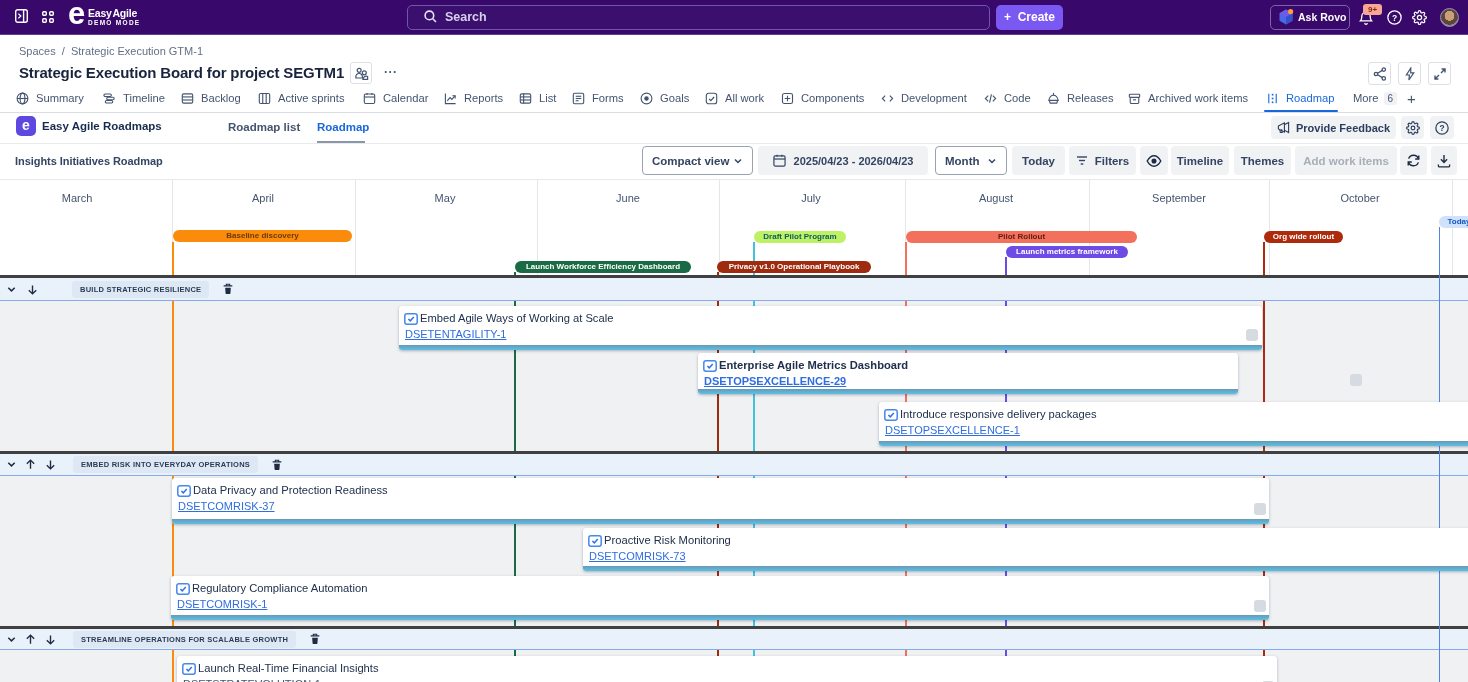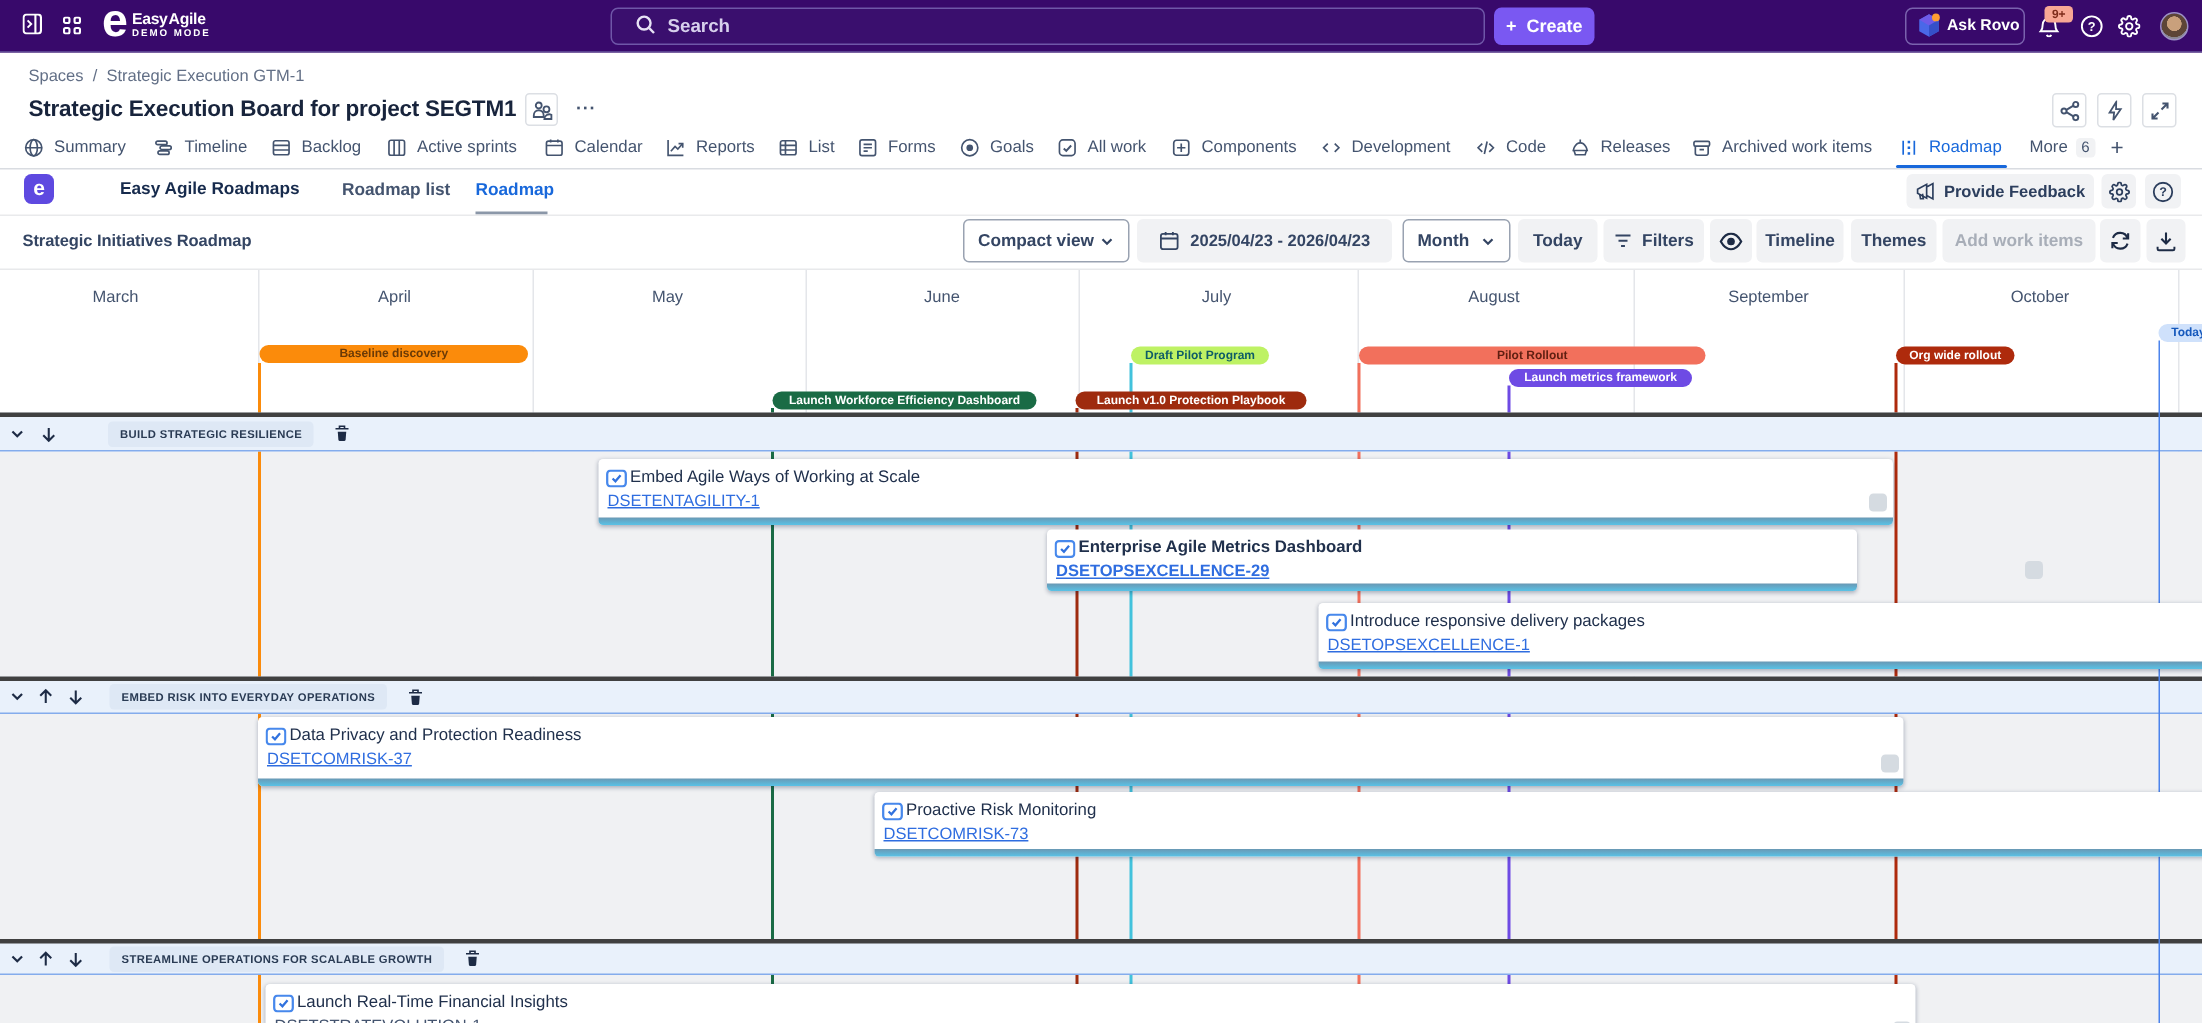--- a/index.html
+++ b/index.html
@@ -26,21 +26,21 @@
   #tabs { position:absolute; left:0; top:86px; height:24px; width:1468px; }
   .tab { position:absolute; top:0; height:24px; display:flex; align-items:center; font-size:11.2px; color:#44546f; white-space:nowrap; }
   .tab svg { margin-right:7px; }
   .tab.blue { color:#1868db; }
   #tabline { position:absolute; left:1264px; top:110px; width:74px; height:2px; background:#1868db; border-radius:1px;}
   #tabsborder { position:absolute; left:0; top:112px; width:1468px; height:1px; background:#d9dce1; }
   #morebadge { background:#f1f2f4; border-radius:3px; font-size:10px; color:#44546f; padding:1px 4px; margin-left:5px;}
 
   
   #ealogo { position:absolute; left:16px; top:116px; width:20px; height:20px; background:#5e49e0; border-radius:5px; color:#fff; font-weight:bold; font-size:14px; text-align:center; line-height:19px;}
-  #eatitle { position:absolute; left:42px; top:120px; font-size:11.5px; font-weight:bold; color:#172b4d;margin-left:38px; }
+  #eatitle { position:absolute; left:42px; top:120px; font-size:11.5px; font-weight:bold; color:#172b4d; }
   #ealist { position:absolute; left:228px; top:121px; font-size:11.5px; font-weight:bold; color:#44546f; }
   #earoad { position:absolute; left:317px; top:121px; font-size:11.5px; font-weight:bold; color:#1868db; }
   #earoadline { position:absolute; left:317px; top:141px; width:48px; height:2px; background:#8b97a8; }
   .greybtn { position:absolute; top:116px; height:23px; background:#f1f2f4; border-radius:4px; display:flex; align-items:center; justify-content:center; font-size:11.5px; font-weight:bold; color:#2c3e5d; }
   #eaborder { position:absolute; left:0; top:143px; width:1468px; height:1px; background:#e9eaec; }
 
   
   #rmtitle { position:absolute; left:15px; top:155px; font-size:11px; font-weight:bold; color:#344563; letter-spacing:-0.05px; }
   .wbtn { position:absolute; top:146px; height:29px; border:1px solid #99a2b1; border-radius:4px; background:#fff; display:flex; align-items:center; font-size:11.5px; color:#344563; font-weight:bold; }
   .gbtn { position:absolute; top:146px; height:29px; border-radius:4px; background:#f1f2f4; display:flex; align-items:center; justify-content:center; font-size:11.5px; color:#344563; font-weight:bold; white-space:nowrap; }
@@ -249,21 +249,21 @@
       </svg>
   </div>
   <div class="greybtn" style="left:1430px; width:24px;">
     <svg width="14" height="14" viewBox="0 0 15 15" fill="none">
         <circle cx="7.5" cy="7.5" r="6.6" stroke="#2c3e5d" stroke-width="1.3"></circle>
         <text x="7.5" y="10.6" font-size="9" font-weight="bold" fill="#2c3e5d" text-anchor="middle" font-family="Liberation Sans">?</text>
       </svg>
   </div>
   <div id="eaborder"></div>
 
-  <div id="rmtitle">Strategic Initiatives Roadmap</div>
+  <div id="rmtitle">Insights Initiatives Roadmap</div>
   <div class="wbtn" style="left:642px; width:111px; justify-content:space-between; padding:0 9px;">Compact view
     <svg width="10" height="10" viewBox="0 0 10 10" fill="none" stroke="#344563" stroke-width="1.5">
         <path d="M2 3.5 L5 6.5 L8 3.5"></path>
       </svg>
   </div>
   <div class="gbtn" style="left:758px; width:170px; font-size:11px;">
     <svg style="margin-right:8px;" width="13" height="13" viewBox="0 0 14 14" fill="none" stroke="#344563" stroke-width="1.3">
         <rect x="1" y="2" width="12" height="11" rx="1.5"></rect>
         <line x1="1" y1="5.4" x2="13" y2="5.4"></line>
         <line x1="4.4" y1="0.8" x2="4.4" y2="3"></line>
@@ -336,21 +336,21 @@
       <div class="mline" style="left:1005px; top:77px; bottom:0; background:#6e4be4; z-index:1;"></div>
       <div class="mline" style="left:514px; top:92px; bottom:0; background:#1a6b45; z-index:1;"></div>
       <div class="mline" style="left:717px; top:92px; bottom:0; background:#9e2b0e; z-index:1;"></div>
       <div class="mline" style="left:1438.5px; top:47px; bottom:0; background:#4c84ec; z-index:3;width:1.5px;"></div>
       <div class="mpill" style="left:173px; top:50px; width:179px; background:#fb8b0b; color:#6b3a06;">Baseline discovery</div>
       <div class="mpill" style="left:754px; top:51px; width:92px; background:#bef264; color:#0e5c66;">Draft Pilot Program</div>
       <div class="mpill" style="left:906px; top:51px; width:231px; background:#f2705c; color:#5f1e11;">Pilot Rollout</div>
       <div class="mpill" style="left:1264px; top:51px; width:79px; background:#ae2a0c; color:#fff;">Org wide rollout</div>
       <div class="mpill" style="left:1006px; top:66px; width:122px; background:#6e4be4; color:#fff;">Launch metrics framework</div>
       <div class="mpill" style="left:515px; top:81px; width:176px; background:#1a6b45; color:#fff;">Launch Workforce Efficiency Dashboard</div>
-      <div class="mpill" style="left:717px; top:81px; width:154px; background:#9e2b0e; color:#fff;">Launch v1.0 Protection Playbook</div>
+      <div class="mpill" style="left:717px; top:81px; width:154px; background:#9e2b0e; color:#fff;">Privacy v1.0 Operational Playbook</div>
       <div class="mpill" style="left:1439px; top:36px; width:40px; background:#cfe1fb; color:#1558bc;">Today</div>
       <div class="theader" style="top:95px; height:26px;">
         <svg style="margin-left:6px;" width="11" height="11" viewBox="0 0 12 12" fill="none" stroke="#1d2b45" stroke-width="1.6">
           <path d="M2.5 4 L6 7.5 L9.5 4"></path>
         </svg>
         <svg style="margin-left:10px;" width="11" height="11" viewBox="0 0 12 12" fill="none" stroke="#1d2b45" stroke-width="1.5">
           <path d="M6 1.5 V10.5 M2 6.8 L6 10.8 L10 6.8"></path>
         </svg>
         <div class="tpill" style="margin-left:34px;">BUILD STRATEGIC RESILIENCE</div>
         <svg style="margin-left:14px;" width="10" height="12" viewBox="0 0 12 14" fill="none" stroke="#1d2b45" stroke-width="1.3">
@@ -431,20 +431,30 @@
       </div>
       <div class="card" style="left:583px; top:348px; width:892px; height:43px;">
         <svg class="cicon" width="14" height="12" viewBox="0 0 14 12" fill="none">
           <rect x="0.8" y="0.8" width="12.4" height="10.4" rx="2.2" stroke="#4788ec" stroke-width="1.5"></rect>
           <path d="M4.4 6 L6.3 7.9 L9.7 3.9" stroke="#3172de" stroke-width="1.5"></path>
         </svg>
         <div class="ttl">Proactive Risk Monitoring</div>
         <div class="key">DSETCOMRISK-73</div>
         <div class="bar"></div>
       </div>
+      <div class="card" style="left:171px; top:396px; width:1098px; height:44px;">
+        <svg class="cicon" width="14" height="12" viewBox="0 0 14 12" fill="none">
+          <rect x="0.8" y="0.8" width="12.4" height="10.4" rx="2.2" stroke="#4788ec" stroke-width="1.5"></rect>
+          <path d="M4.4 6 L6.3 7.9 L9.7 3.9" stroke="#3172de" stroke-width="1.5"></path>
+        </svg>
+        <div class="ttl">Regulatory Compliance Automation</div>
+        <div class="key">DSETCOMRISK-1</div>
+        <div class="handle" style="left:1083px; top:24px;"></div>
+        <div class="bar"></div>
+      </div>
       <div class="card" style="left:177px; top:476px; width:1100px; height:46px;">
         <svg class="cicon" width="14" height="12" viewBox="0 0 14 12" fill="none">
           <rect x="0.8" y="0.8" width="12.4" height="10.4" rx="2.2" stroke="#4788ec" stroke-width="1.5"></rect>
           <path d="M4.4 6 L6.3 7.9 L9.7 3.9" stroke="#3172de" stroke-width="1.5"></path>
         </svg>
         <div class="ttl">Launch Real-Time Financial Insights</div>
         <div class="key"><span style="color:#44546f">DSETSTRATEVOLUTION-1</span></div>
         <div class="handle" style="left:1085px; top:25px;"></div>
       </div>
     </div>

